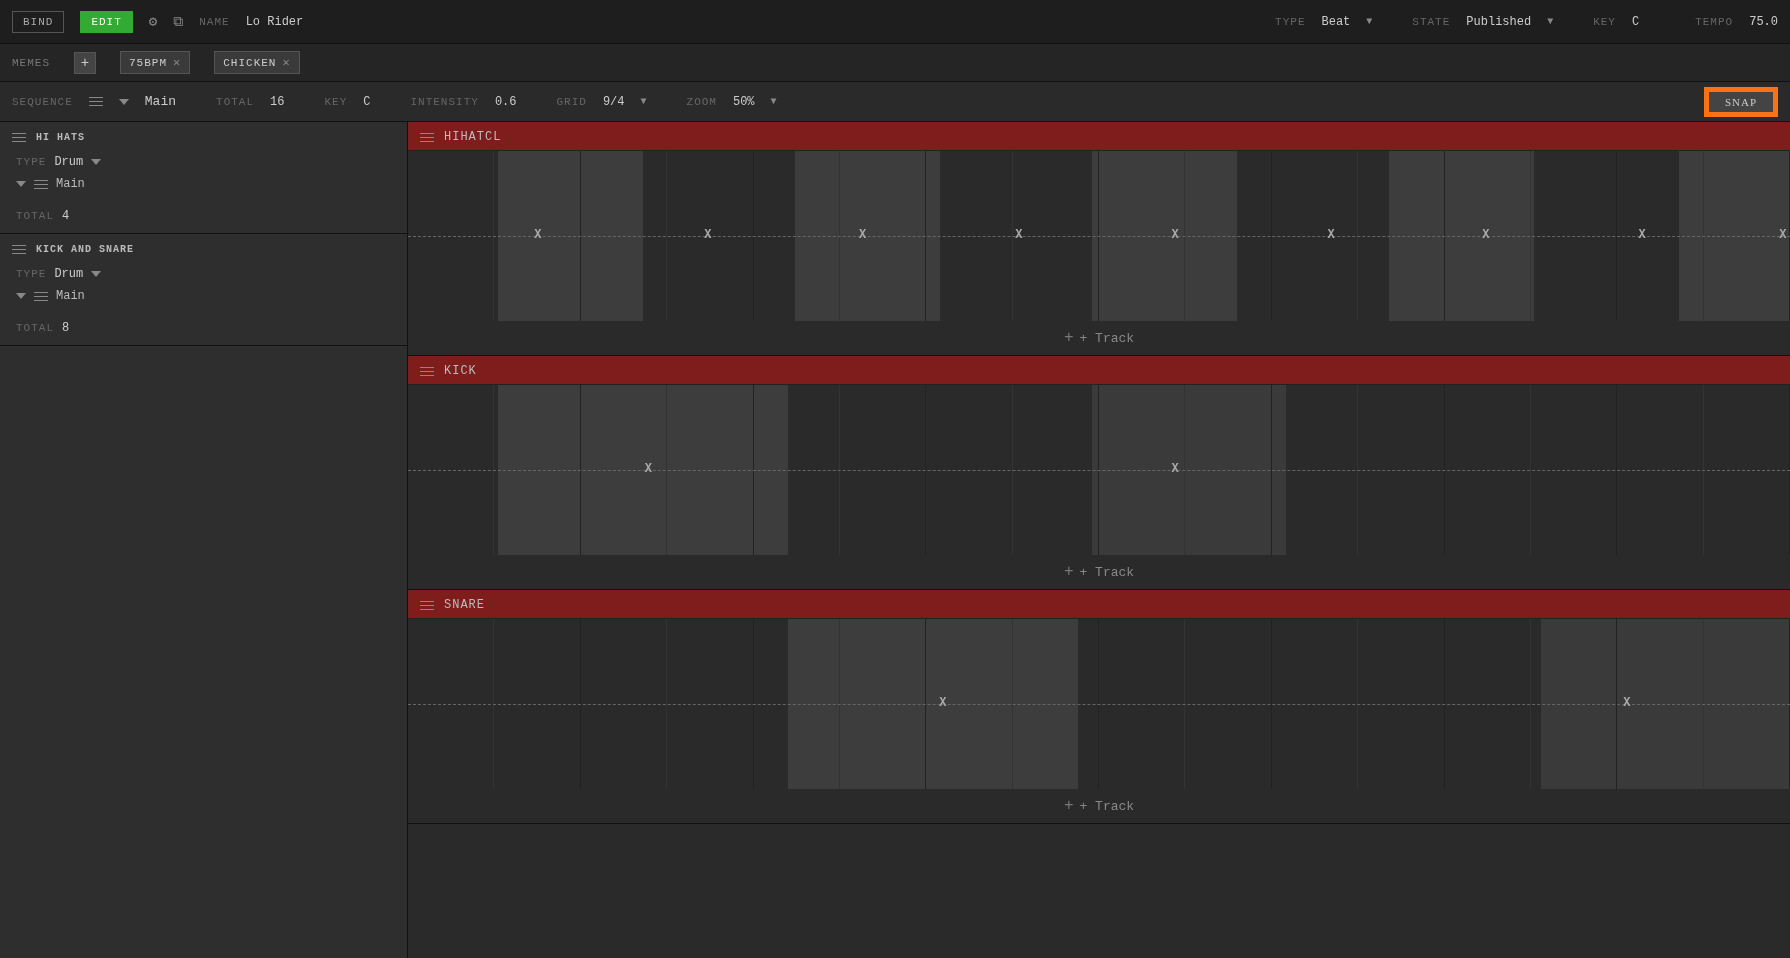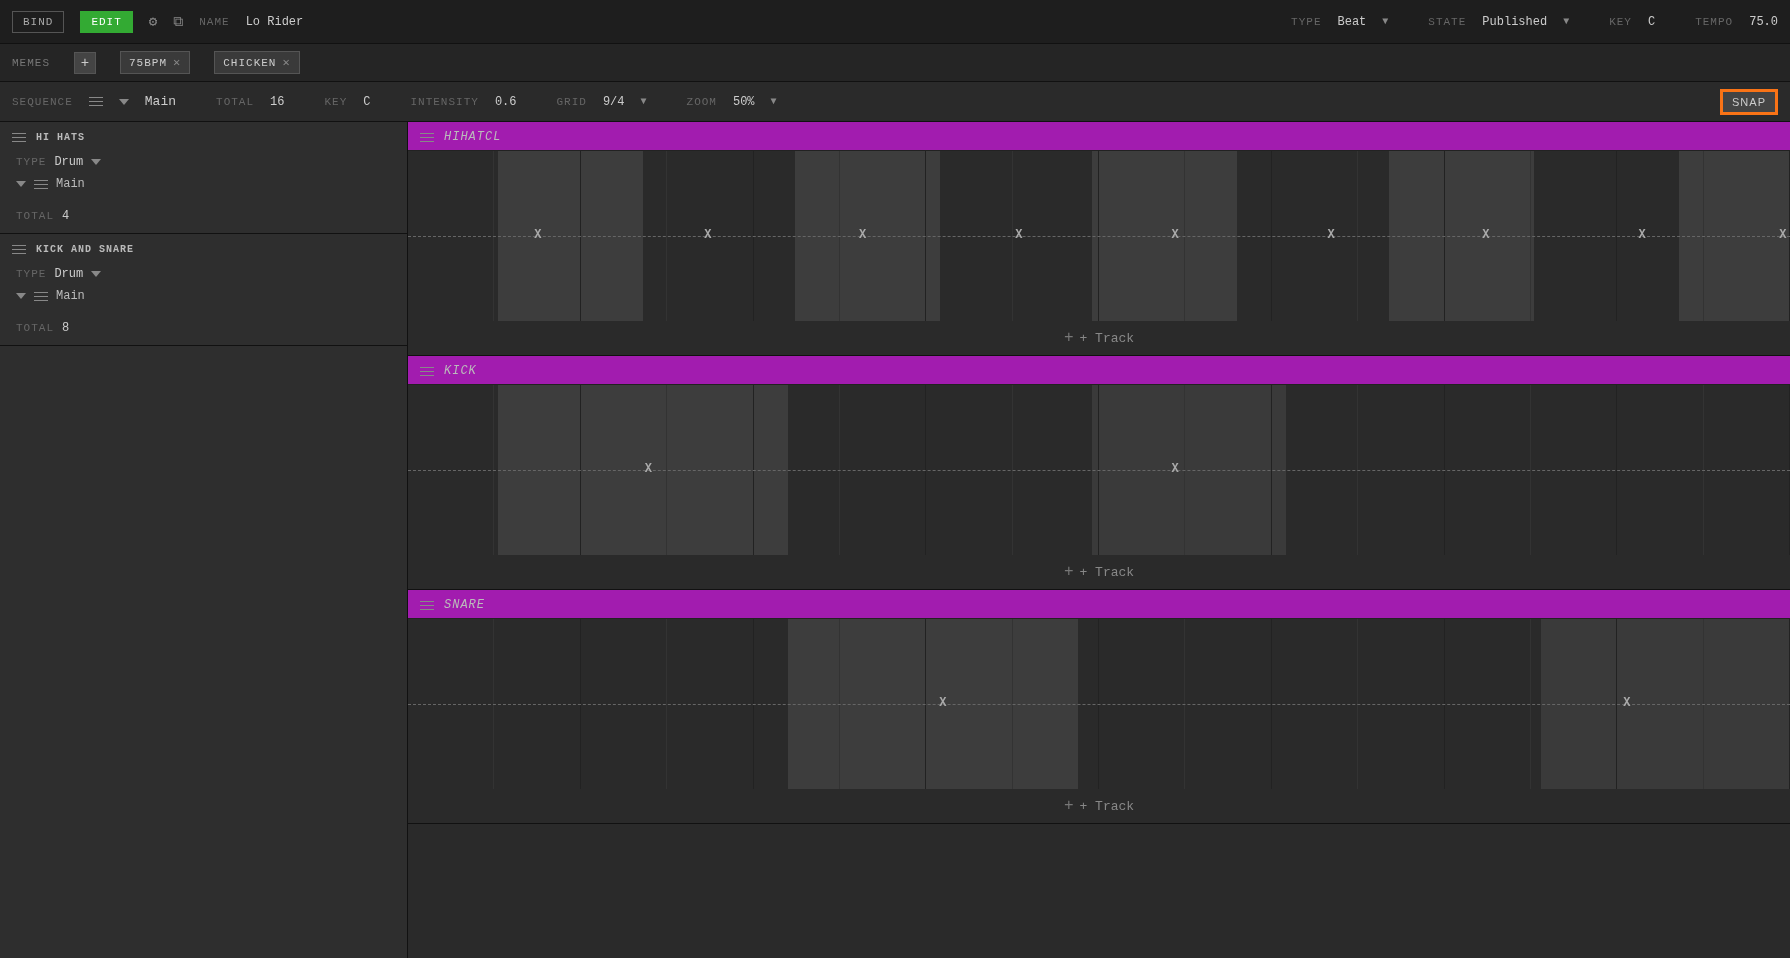--- a/index.html
+++ b/index.html
@@ -121,27 +121,27 @@
     .seq-value {
       color: #ccc;
       font-size: 12px;
     }
     .seq-name {
       color: #ccc;
       font-size: 13px;
     }
     .snap-btn {
       background: #444;
-      border: 3px solid #f97316;
-      color: #ccc;
-      padding: 4px 9px;
-      font-size: 11px;
-      letter-spacing: 1px;
-      cursor: pointer;
-      font-family: Liberation Sans, sans-serif;
+      border: 5px solid #f97316;
+      color: #ccc;
+      padding: 4px 16px;
+      font-size: 11px;
+      letter-spacing: 1px;
+      cursor: pointer;
+      font-family: Liberation Serif, serif;
       margin-left: auto;
     }
 
     
     .main-layout {
       display: flex;
       height: calc(958px - 44px - 38px - 40px);
       overflow: hidden;
     }
 
@@ -227,23 +227,22 @@
     
     .track-section {
       border-bottom: 1px solid #111;
       position: relative;
     }
     .track-header {
       display: flex;
       align-items: center;
       gap: 10px;
       padding: 8px 12px 6px;
-      background: #a21caf;
+      background: #7f1d1d;
       border-bottom: 1px solid #222;
-      font-style: italic;
     }
     .track-name {
       color: #bbb;
       font-size: 12px;
       letter-spacing: 1px;
     }
     .track-grid {
       position: relative;
       height: 175px;
       background: #2a2a2a;
@@ -317,21 +316,21 @@
   <span class="top-bar-value">Lo Rider</span>
   <div class="top-bar-sep"></div>
   <span class="top-bar-label">TYPE</span>
   <span class="top-bar-value">Beat</span>
   <span class="dropdown-arrow">▼</span>
   <span style="margin-left:24px;" class="top-bar-label">STATE</span>
   <span class="top-bar-value">Published</span>
   <span class="dropdown-arrow">▼</span>
   <span style="margin-left:24px;" class="top-bar-label">KEY</span>
   <span class="top-bar-value">C</span>
-  <span style="margin-left:24px;" class="top-bar-label">TEMPO</span>
+  <span style="margin-left:40px;" class="top-bar-label">TEMPO</span>
   <span class="top-bar-value">75.0</span>
 </div>
 
 <div class="memes-bar">
   <span class="memes-label">MEMES</span>
   <button class="meme-add-btn">+</button>
   <div class="meme-tag">
     <span>75BPM</span>
     <span class="meme-tag-close">✕</span>
   </div>

